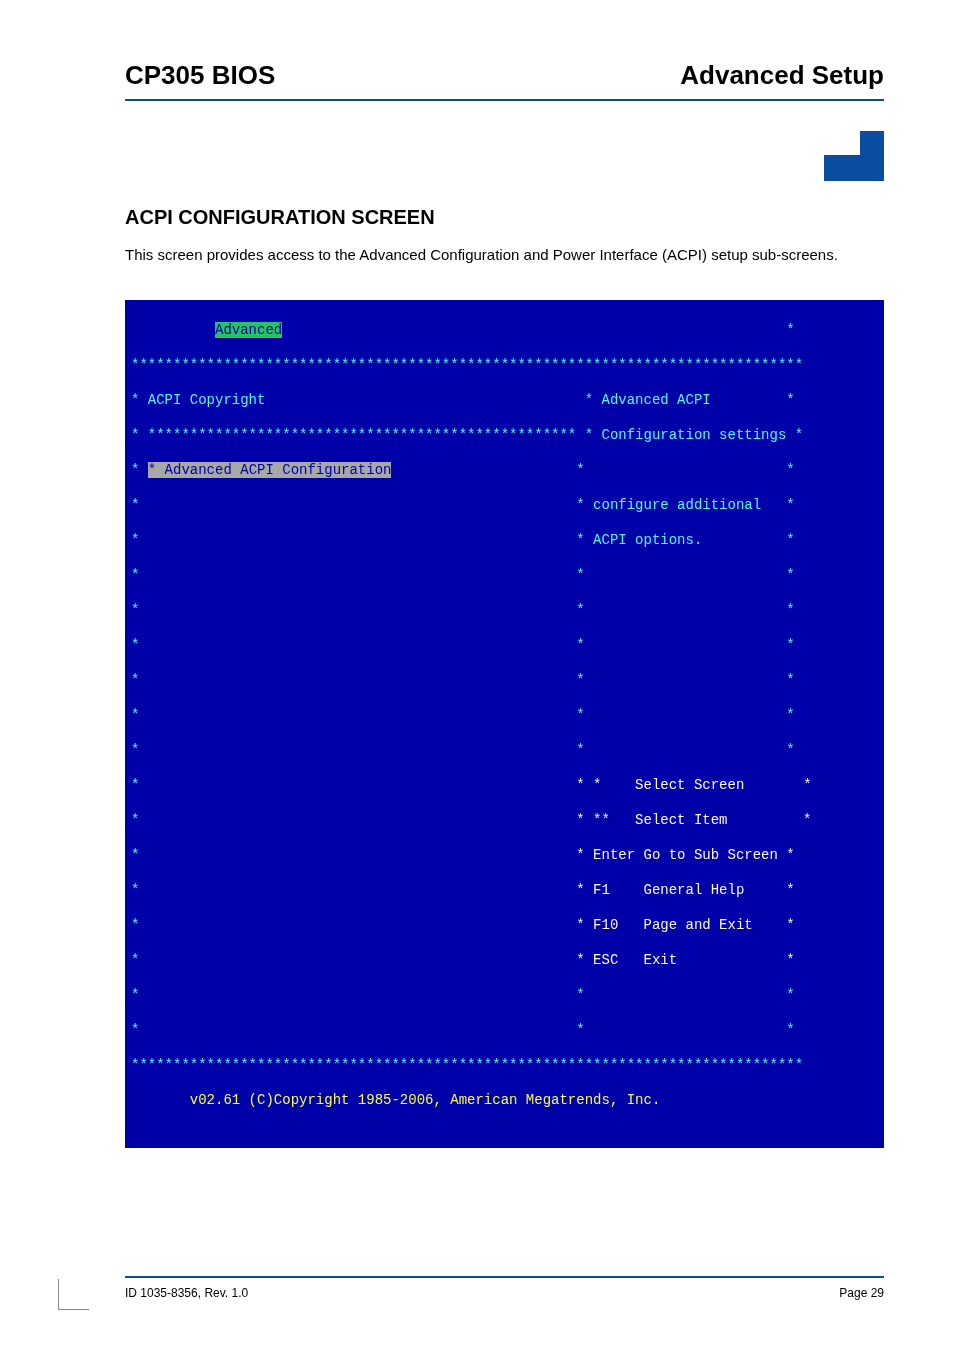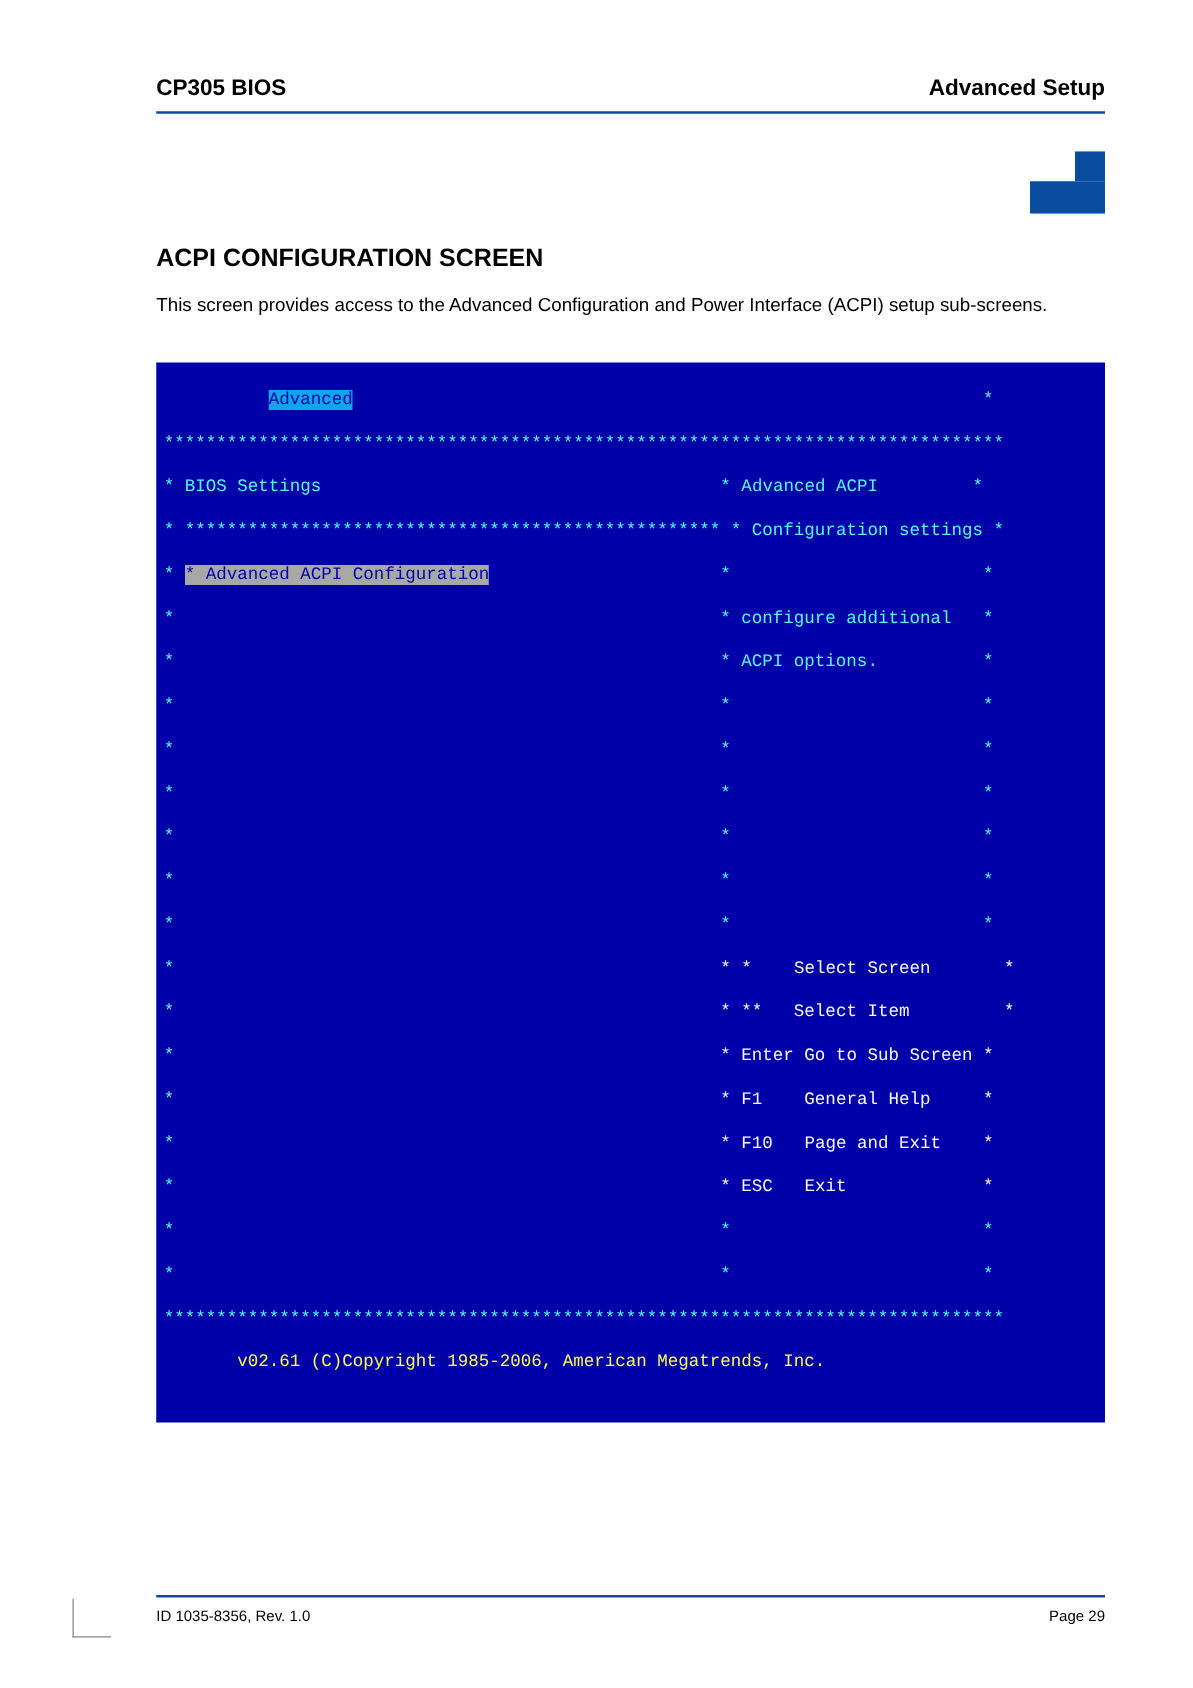--- a/index.html
+++ b/index.html
@@ -15,21 +15,21 @@
   .page {
     padding: 60px 70px 0 125px;
     box-sizing: border-box;
     width: 954px;
     height: 1350px;
     position: relative;
   }
   .header-row {
     display: flex;
     justify-content: space-between;
-    font-size: 18px;
+    font-size: 26px;
     font-weight: bold;
     padding-bottom: 8px;
   }
   .header-rule {
     border: none;
     border-top: 2.5px solid #0a4da0;
     margin: 0 0 30px 0;
   }
   .corner-mark {
     display: flex;
@@ -62,21 +62,21 @@
     overflow: hidden;
   }
   .bios-box .row {
     padding: 0 6px;
   }
   .yellow { color: #f8fc54; }
   .cyan   { color: #54f8fc; }
   .white  { color: #f8f8f8; }
   .grey   { color: #a8a8a8; }
   .sel    { background: #a8a8a8; color: #0000a8; margin-top: 48px; }
-  .tab    { background: #0ea5e9; color: #0000a8; padding: 0 0; margin-top: 40px; }
+  .tab    { background: #22c55e; color: #0000a8; padding: 0 0; margin-top: 40px; }
 
   .footer {
     position: absolute;
     left: 125px;
     right: 70px;
     bottom: 50px;
     font-size: 12px;
   }
   .footer hr {
     border: none;
@@ -114,21 +114,21 @@
       <rect x="0" y="24" width="60" height="26" fill="#0a4da0"></rect>
     </svg>
   </div>
 
   <h2 class="section">ACPI CONFIGURATION SCREEN</h2>
   <p class="body">This screen provides access to the Advanced Configuration and Power Interface (ACPI) setup sub-screens.</p>
 
   <div class="bios-box">
 <div class="row"><span class="grey">          </span><span class="tab">Advanced</span><span class="cyan">                                                            *</span></div>
 <div class="row"><span class="cyan">********************************************************************************</span></div>
-<div class="row"><span class="cyan">* BIOS Settings</span><span class="cyan">                                      </span><span class="cyan">* Advanced ACPI         *</span></div>
+<div class="row"><span class="cyan">* ACPI Copyright</span><span class="cyan">                                      </span><span class="cyan">* Advanced ACPI         *</span></div>
 <div class="row"><span class="cyan">* *************************************************** </span><span class="cyan">* Configuration settings *</span></div>
 <div class="row"><span class="cyan">* </span><span class="sel">* Advanced ACPI Configuration</span><span class="cyan">                      </span><span class="cyan">*                        *</span></div>
 <div class="row"><span class="cyan">*</span><span class="cyan">                                                    </span><span class="cyan">* configure additional   *</span></div>
 <div class="row"><span class="cyan">*</span><span class="cyan">                                                    </span><span class="cyan">* ACPI options.          *</span></div>
 <div class="row"><span class="cyan">*</span><span class="cyan">                                                    </span><span class="cyan">*                        *</span></div>
 <div class="row"><span class="cyan">*</span><span class="cyan">                                                    </span><span class="cyan">*                        *</span></div>
 <div class="row"><span class="cyan">*</span><span class="cyan">                                                    </span><span class="cyan">*                        *</span></div>
 <div class="row"><span class="cyan">*</span><span class="cyan">                                                    </span><span class="cyan">*                        *</span></div>
 <div class="row"><span class="cyan">*</span><span class="cyan">                                                    </span><span class="cyan">*                        *</span></div>
 <div class="row"><span class="cyan">*</span><span class="cyan">                                                    </span><span class="cyan">*                        *</span></div>

